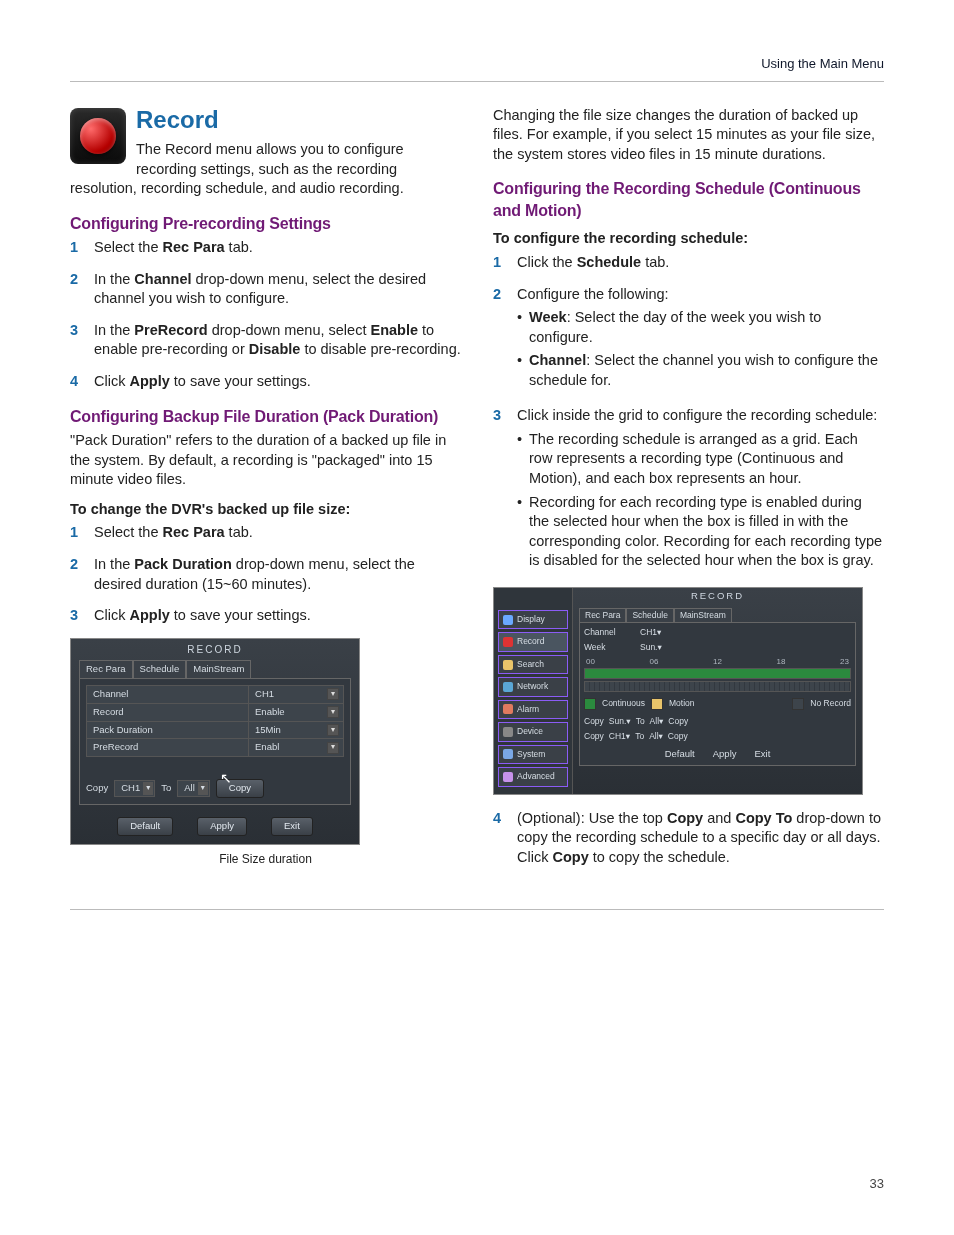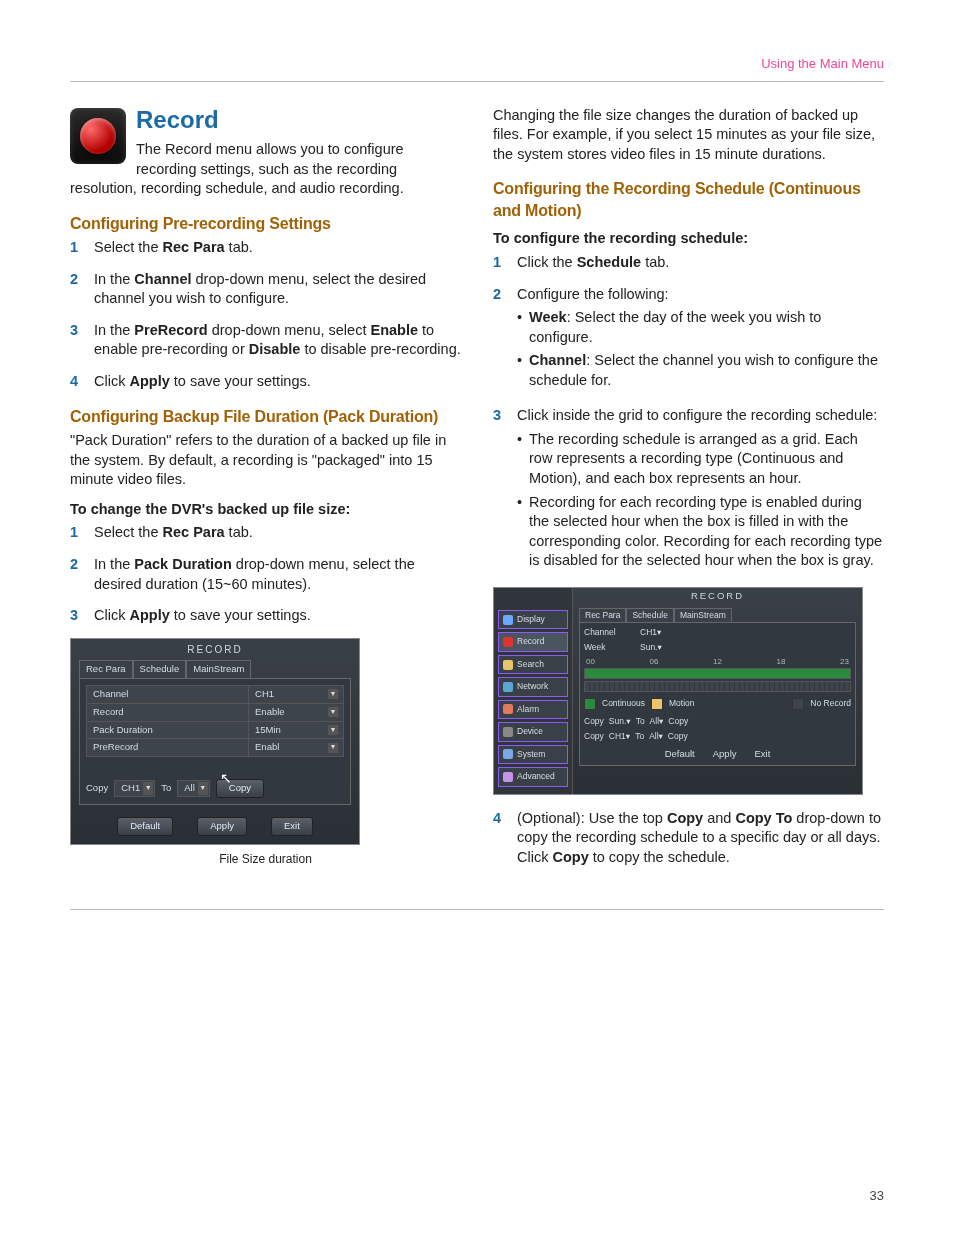--- a/index.html
+++ b/index.html
@@ -15,21 +15,21 @@
   .page {
     width: 954px;
     padding: 55px 70px 40px 70px;
     box-sizing: border-box;
     position: relative;
     min-height: 1235px;
   }
   .header-right {
     text-align: right;
     font-size: 13px;
-    color: #ec4899;
+    color: #0f172a;
     margin-bottom: 8px;
   }
   hr.top-rule {
     border: none;
     border-top: 1px solid #bbb;
     margin: 2px 0 22px 0;
   }
   .columns {
     display: flex;
     gap: 32px;
@@ -59,21 +59,21 @@
   .rec-icon .dot {
     width: 36px;height:36px;border-radius:50%;
     background: radial-gradient(circle at 30% 30%, #ff6b6b, #b50000 65%, #700 100%);
     box-shadow: 0 2px 4px rgba(0,0,0,.6), inset 0 2px 4px rgba(255,255,255,.45);
   }
   p.para { margin: 2px 0 10px 0; }
   h2.sub {
     font-size: 16px;
     font-weight: bold;
     margin: 14px 0 4px 0;
-    color: #a16207;
+    color: #701a75;
     letter-spacing: -.2px;
     clear: both;
   }
   ol.steps {
     list-style: none;
     padding: 0;
     margin: 4px 0 4px 0;
   }
   ol.steps > li {
     display: flex;
@@ -245,21 +245,21 @@
   .dvr2 .ticks{display:flex;justify-content:space-between;font-size:8px;color:#aeb6bf;padding:0 2px;}
   .dvr2 .bars .bar{height:9px;background:repeating-linear-gradient(90deg,#2b8a3e 0 4px,#2b8a3e 4px 5px);border:1px solid #555;margin-bottom:2px;}
   .dvr2 .bars .bar.empty{background:repeating-linear-gradient(90deg,#3d444b 0 4px,#32383f 4px 5px);}
   .dvr2 .legend{display:flex;align-items:center;gap:6px;font-size:8.5px;margin:6px 0;}
   .dvr2 .sw{width:10px;height:10px;border:1px solid #333;}
   .dvr2 .row-copy2{display:flex;align-items:center;gap:5px;font-size:8.5px;margin:3px 0;}
   .dvr2 .btnrow2{display:flex;justify-content:center;gap:18px;margin-top:6px;}
 
   .page-number {
     position: absolute;
-    bottom: 30px;
+    bottom: 42px;
     right: 70px;
     font-size: 13px;
     color: #444;
   }
   hr.bottom-rule{
     border:none;border-top:1px solid #bbb;margin:30px 0 6px 0;
   }
 </style>
 </head>
 <body>

